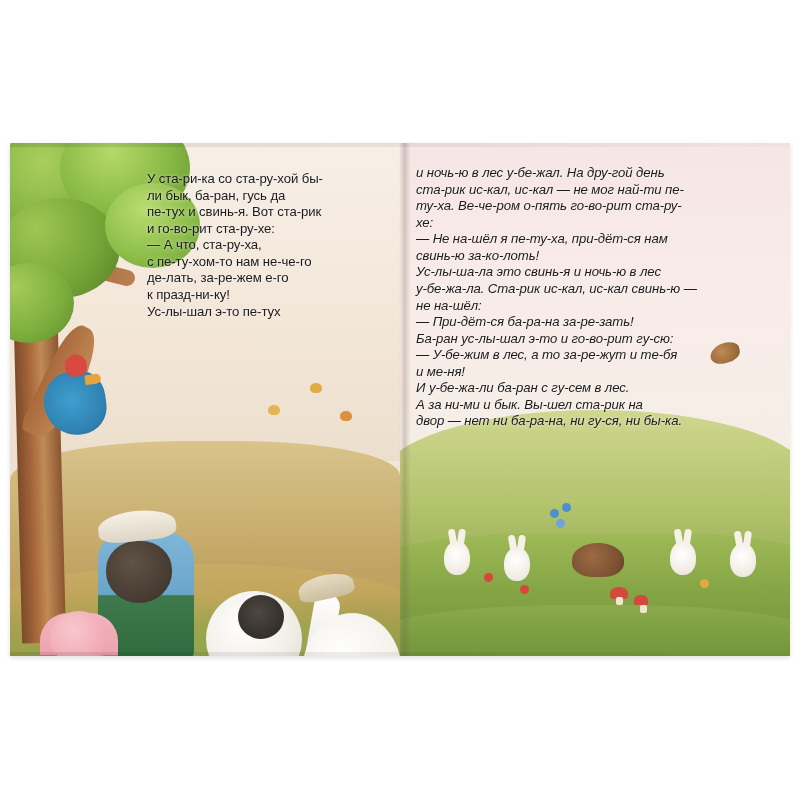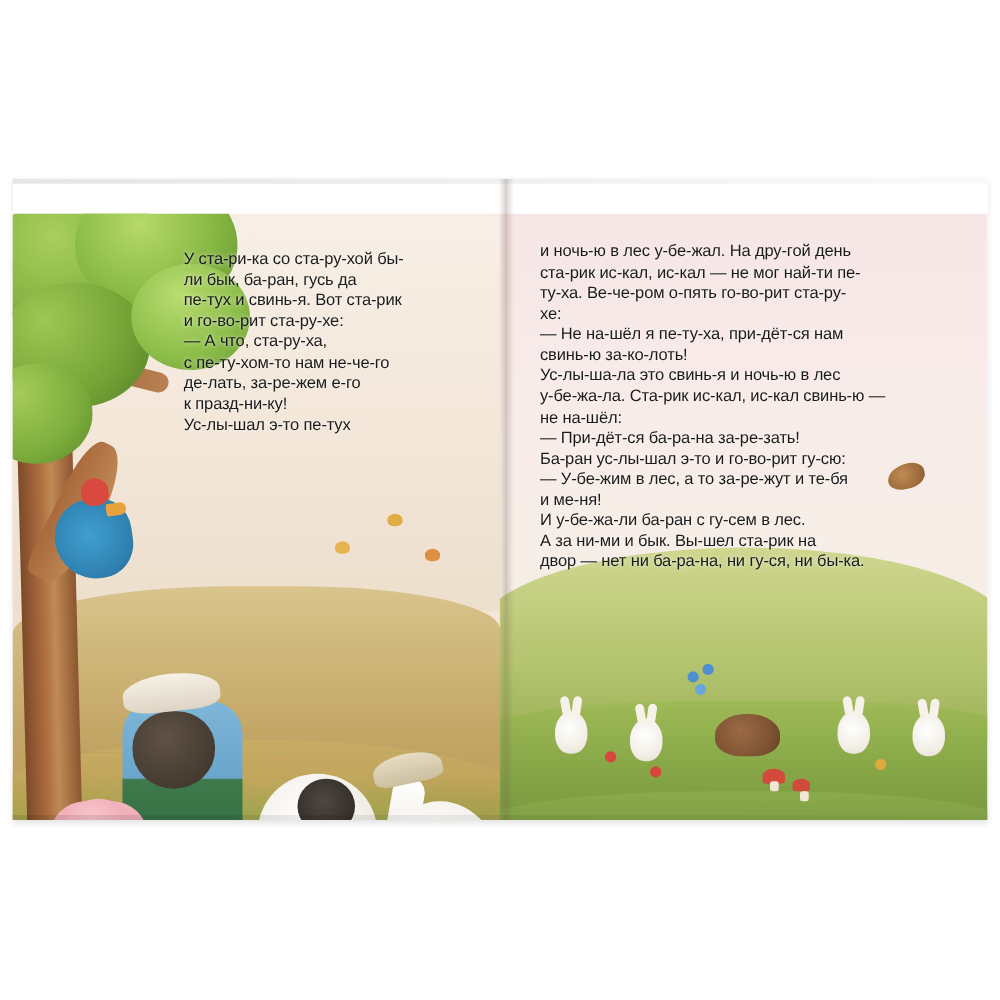--- a/index.html
+++ b/index.html
@@ -20,21 +20,20 @@
     display: flex;
     overflow: hidden;
     box-shadow: 0 2px 5px rgba(0,0,0,0.12);
   }
 
   .page {
     position: relative;
     width: 50%;
     height: 100%;
     overflow: hidden;
-    margin-top: 28px;
   }
 
   
   .page-left {
     background:
       radial-gradient(circle at 72% 18%, #fdf6ee 0%, #f6e9dc 40%, #efe0d2 70%, #e8d7c6 100%);
   }
   .sky-left {
     position: absolute; left:0; top:0; width:100%; height:62%;
     background: linear-gradient(to bottom, #f7efe6 0%, #f3e7d9 55%, #eddfcd 100%);
@@ -241,21 +240,21 @@
     position:absolute;
     z-index: 5;
     color:#1b1b1b;
     font-size: 13.2px;
     line-height: 1.255;
     letter-spacing: -0.1px;
     white-space: pre-line;
     text-shadow: 0 0 3px rgba(255,255,255,0.55), 0 0 6px rgba(255,255,255,0.4);
   }
   .text-left  { left:137px; top:28px; width:255px; }
-  .text-right { left:32px;  top:22px; width:360px; }
+  .text-right { left:16px;  top:22px; width:360px;font-style:italic; }
 
   
   .spine {
     position:absolute; left:389px; top:0; width:12px; height:100%;
     background: linear-gradient(to right, rgba(120,100,80,0.0) 0%, rgba(110,90,70,0.22) 40%, rgba(120,100,80,0.30) 50%, rgba(110,90,70,0.18) 62%, rgba(120,100,80,0) 100%);
     z-index: 6;
   }
   .page-edge-top, .page-edge-bottom {
     position:absolute; left:0; width:100%; height:4px;
     background: linear-gradient(to right, rgba(0,0,0,0.10), rgba(0,0,0,0.02));

